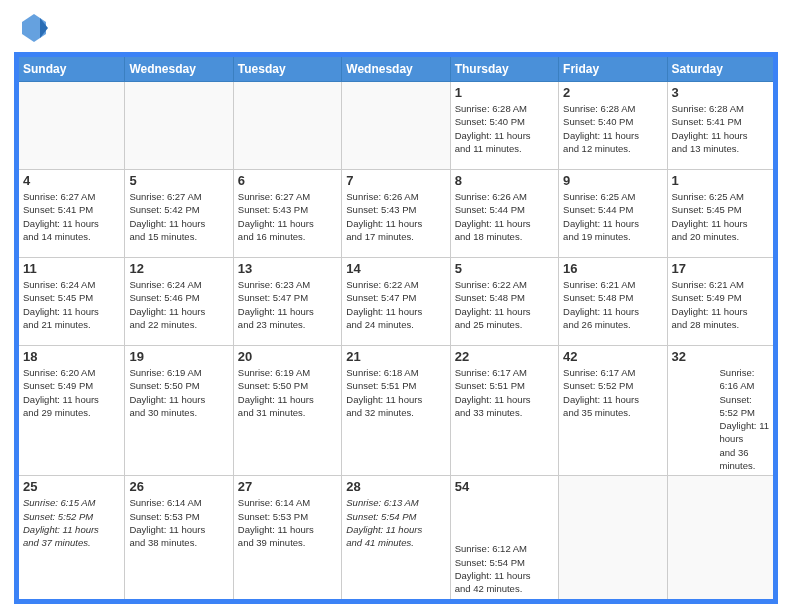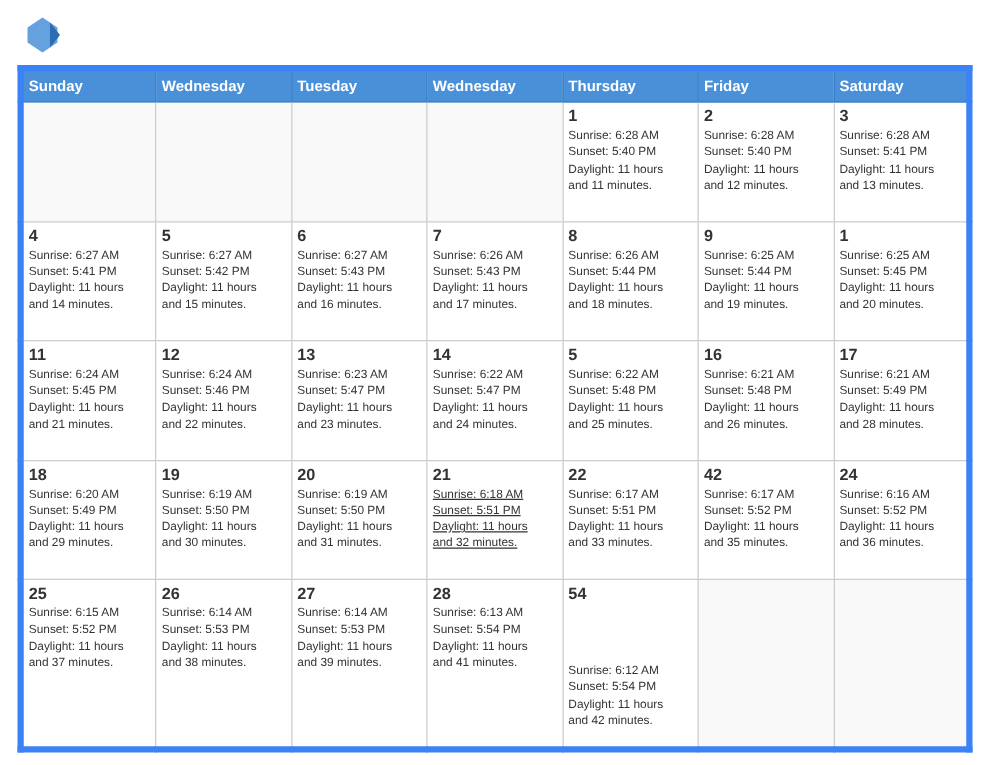--- a/index.html
+++ b/index.html
@@ -277,72 +277,72 @@
           </td>
           <td>
             <span class="day-num">20</span>
             <div class="day-info" style="white-space: pre-line;">Sunrise: 6:19 AM
 Sunset: 5:50 PM
 Daylight: 11 hours
 and 31 minutes.</div>
           </td>
           <td>
             <span class="day-num">21</span>
-            <div class="day-info" style="white-space: pre-line; text-decoration: underline;">Sunrise: 6:18 AM
+            <div class="day-info" style="white-space: pre-line;">Sunrise: 6:18 AM
 Sunset: 5:51 PM
 Daylight: 11 hours
 and 32 minutes.</div>
           </td>
           <td>
             <span class="day-num">22</span>
             <div class="day-info" style="white-space: pre-line;">Sunrise: 6:17 AM
 Sunset: 5:51 PM
 Daylight: 11 hours
 and 33 minutes.</div>
           </td>
           <td>
             <span class="day-num">42</span>
             <div class="day-info" style="white-space: pre-line;">Sunrise: 6:17 AM
 Sunset: 5:52 PM
 Daylight: 11 hours
 and 35 minutes.</div>
           </td>
           <td>
-            <span class="day-num">24</span>
-            <div class="day-info" style="white-space: pre-line;">Sunrise: 6:16 AM
+            <span class="day-num">32</span>
+            <div class="day-info" style="white-space: pre-line; margin-left: 48px;">Sunrise: 6:16 AM
 Sunset: 5:52 PM
 Daylight: 11 hours
 and 36 minutes.</div>
           </td>
         </tr>
         <tr>
           <td>
             <span class="day-num">25</span>
-            <div class="day-info" style="white-space: pre-line;">Sunrise: 6:15 AM
+            <div class="day-info" style="white-space: pre-line; font-style: italic;">Sunrise: 6:15 AM
 Sunset: 5:52 PM
 Daylight: 11 hours
 and 37 minutes.</div>
           </td>
           <td>
             <span class="day-num">26</span>
             <div class="day-info" style="white-space: pre-line;">Sunrise: 6:14 AM
 Sunset: 5:53 PM
 Daylight: 11 hours
 and 38 minutes.</div>
           </td>
           <td>
             <span class="day-num">27</span>
             <div class="day-info" style="white-space: pre-line;">Sunrise: 6:14 AM
 Sunset: 5:53 PM
 Daylight: 11 hours
 and 39 minutes.</div>
           </td>
           <td>
             <span class="day-num">28</span>
-            <div class="day-info" style="white-space: pre-line;">Sunrise: 6:13 AM
+            <div class="day-info" style="white-space: pre-line; font-style: italic;">Sunrise: 6:13 AM
 Sunset: 5:54 PM
 Daylight: 11 hours
 and 41 minutes.</div>
           </td>
           <td>
             <span class="day-num">54</span>
             <div class="day-info" style="white-space: pre-line; margin-top: 48px;">Sunrise: 6:12 AM
 Sunset: 5:54 PM
 Daylight: 11 hours
 and 42 minutes.</div>

